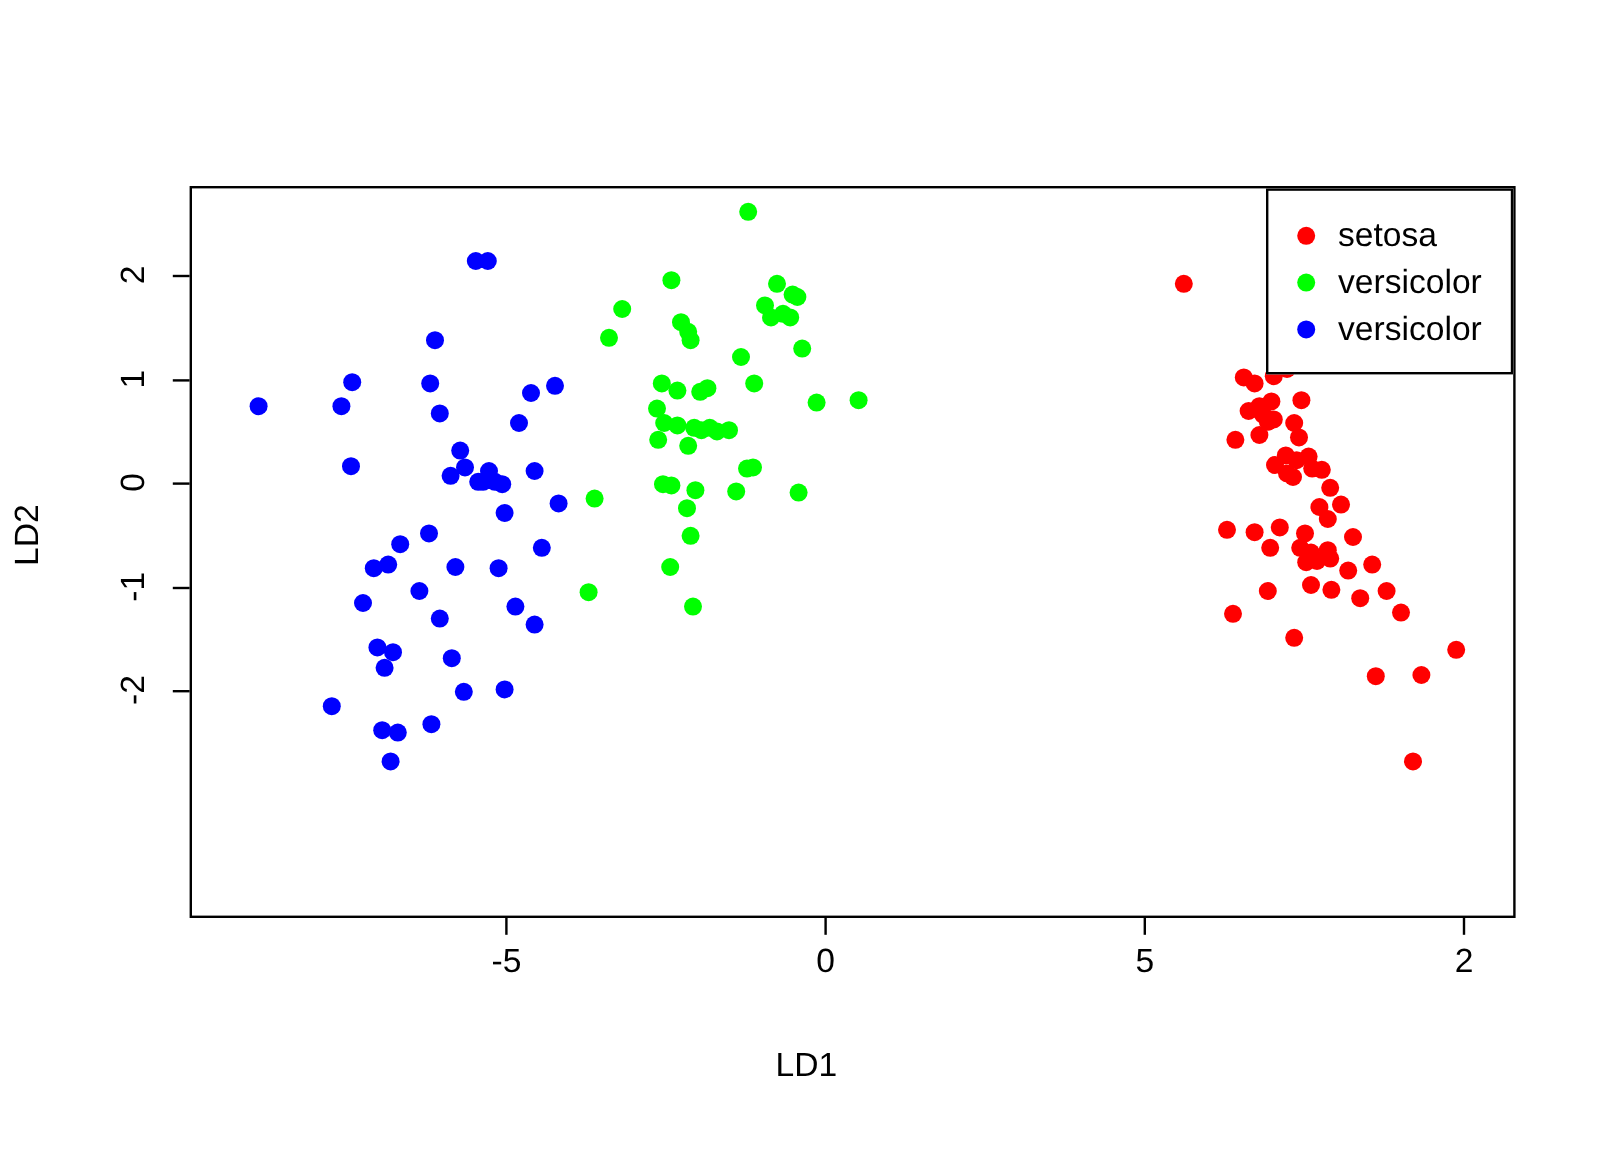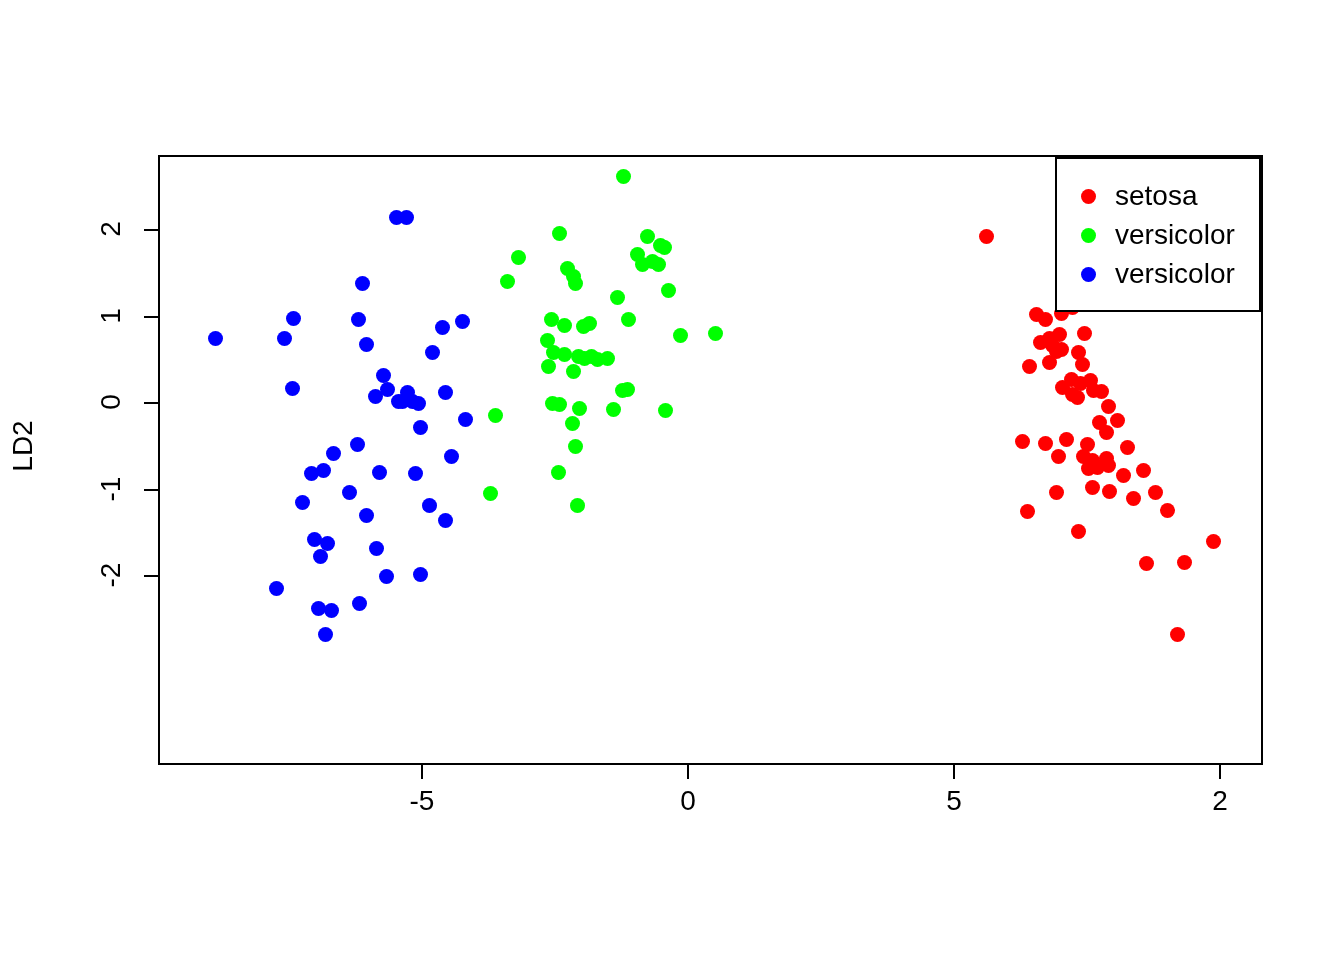--- a/index.html
+++ b/index.html
@@ -292,20 +292,21 @@
       <div class="pt" style="left: 118.232px; top: 433.11px; background: rgb(0, 0, 255);"></div>
       <div class="pt" style="left: 160.792px; top: 453.87px; background: rgb(0, 0, 255);"></div>
       <div class="pt" style="left: 173.56px; top: 455.6px; background: rgb(0, 0, 255);"></div>
       <div class="pt" style="left: 201.224px; top: 448.68px; background: rgb(0, 0, 255);"></div>
       <div class="pt" style="left: 167.176px; top: 479.82px; background: rgb(0, 0, 255);"></div>
     </div>
 
   <div id="x-ticks-layer"></div>
   <div id="y-ticks-layer"></div>
 
+  <div id="x-axis-title">LD1</div>
 
   <div id="y-axis-title">LD2</div>
 
   <div id="legend">
       <div class="legend-row" style="top: 17px;">
         <div class="legend-dot" style="background: rgb(255, 0, 0);"></div>
         <div class="legend-text">setosa</div>
       </div>
       <div class="legend-row" style="top: 56px;">
         <div class="legend-dot" style="background: rgb(0, 255, 0);"></div>

